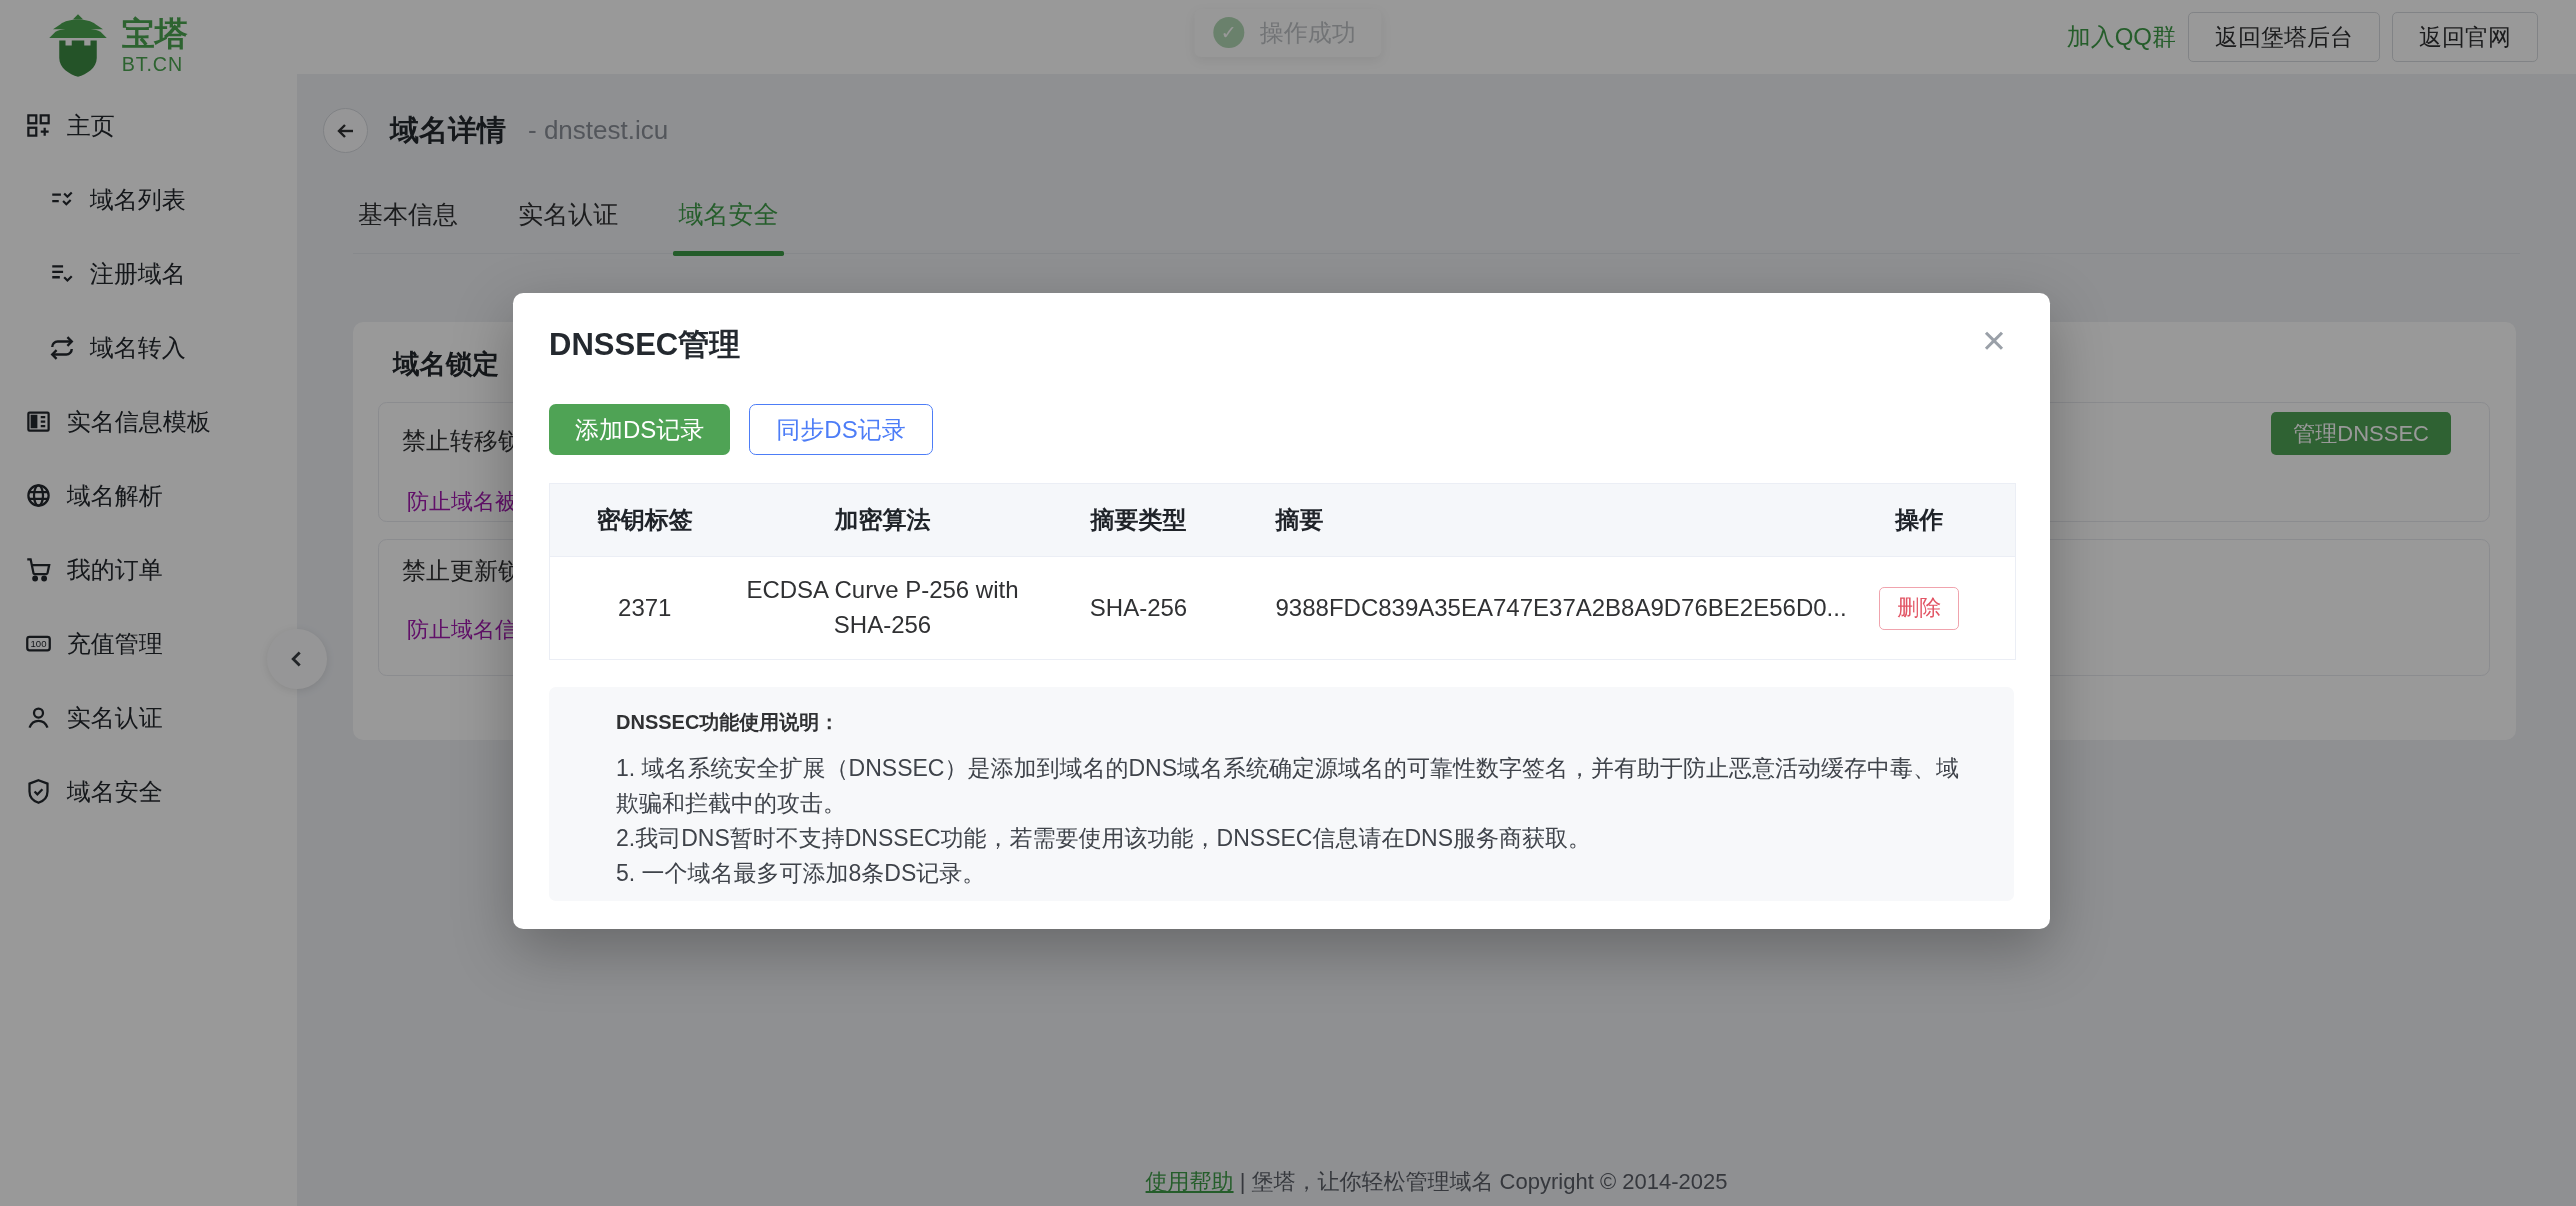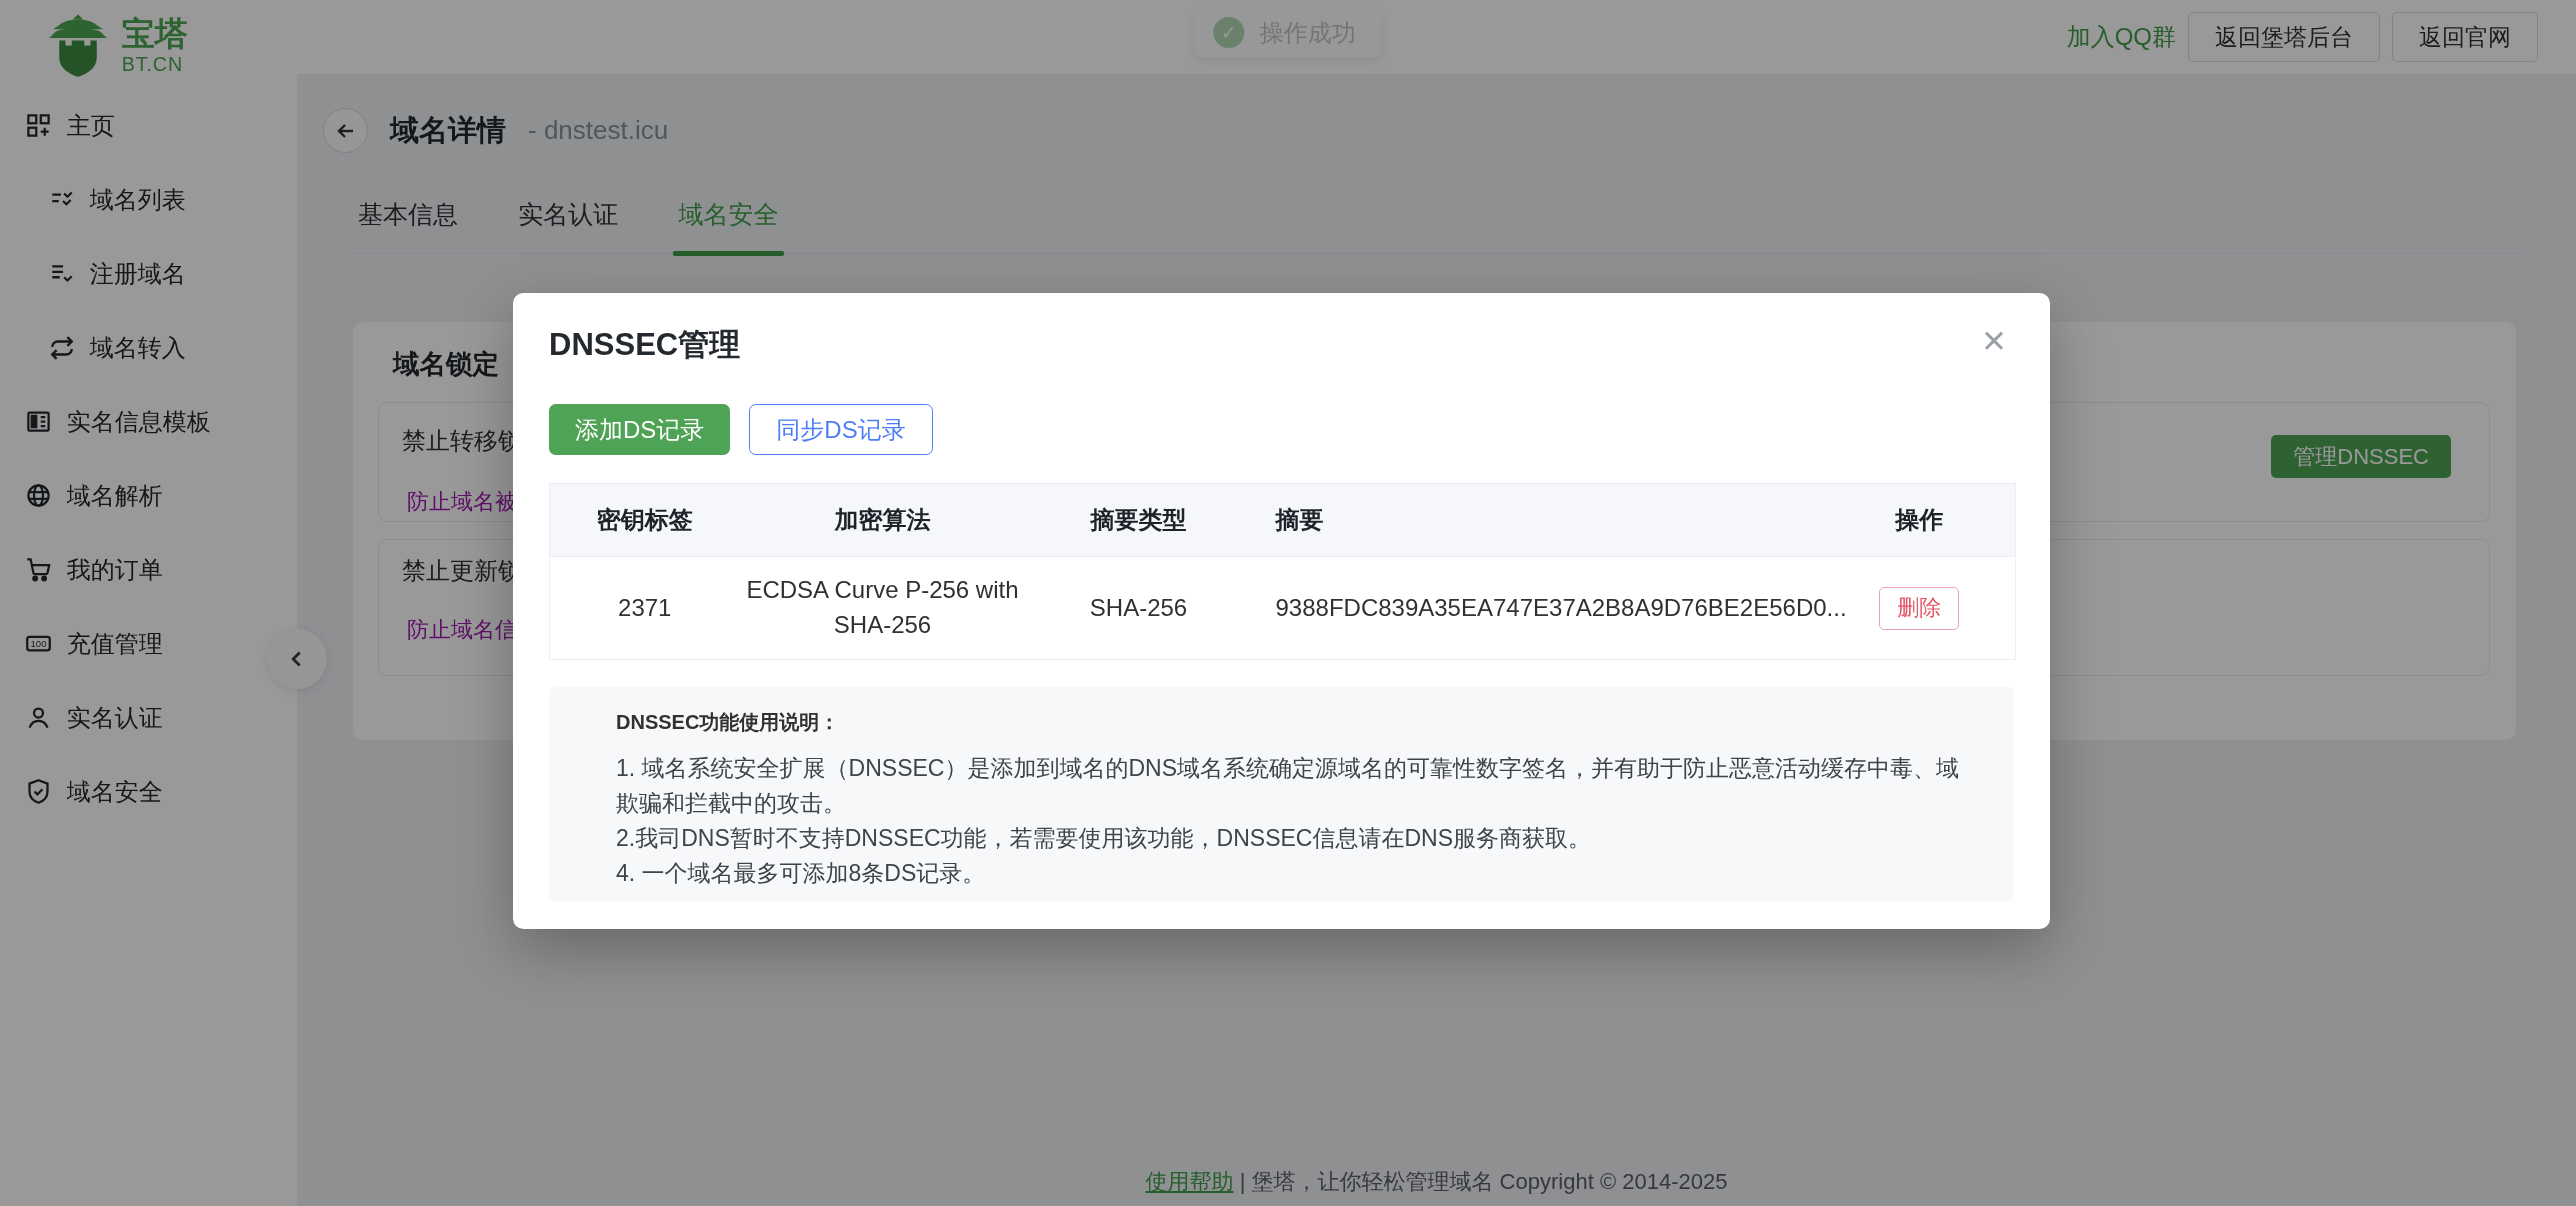--- a/index.html
+++ b/index.html
@@ -51,21 +51,21 @@
   .tab.active::after { content:""; position:absolute; left:0; right:0; bottom:-2.6px; height:4.3px; background:#3f9c48; border-radius:1.7px; }
 
   .card { position:absolute; left:56px; right:60px; top:248px; height:418px; background:#ffffff; border-radius:10.3px; }
   .card-title { font-size:26.5px; font-weight:700; color:#24282e; padding:24px 0 0 40px; }
   .lockbox { position:absolute; left:25px; right:26px; border:1.7px solid #e8eaef; border-radius:8.6px; }
   .lockbox.b1 { top:80px; height:120px; }
   .lockbox.b2 { top:217px; height:137px; }
   .lock-label { font-size:24px; color:#303133; position:absolute; left:23px; top:22px; }
   .lock-desc { font-size:22px; color:#a21caf; position:absolute; left:28px; top:84px; white-space:nowrap; }
   .b2 .lock-label { top:15.4px; } .b2 .lock-desc { top:75px; }
-  .manage-btn { position:absolute; right:38px; top:32px; height:43px; padding:0 22px; background:#4fa355; color:#fff; font-size:22px; border:none; border-radius:5.1px; display:flex; align-items:center; cursor:pointer; }
+  .manage-btn { position:absolute; right:38px; top:9px; height:43px; padding:0 22px; background:#4fa355; color:#fff; font-size:22px; border:none; border-radius:5.1px; display:flex; align-items:center; cursor:pointer; }
 
   .footer { position:absolute; left:0; right:0; bottom:10.3px; text-align:center; font-size:22px; color:#5a5e66; }
   .footer a { color:#3f9c48; text-decoration:underline; cursor:pointer; }
 
   .collapse-tab { position:absolute; left:267px; top:629px; width:60px; height:60px; border-radius:50%;
     background:#fbfbfc; box-shadow:0 1.7px 8.6px rgba(0,0,0,.10); z-index:2;
     display:flex; align-items:center; justify-content:center; color:#3a3e44; cursor:pointer; }
 
   
   .overlay { position:absolute; inset:0; background:rgba(0,0,0,.40); z-index:50; }
@@ -315,19 +315,19 @@
           <td><button class="del-btn">删除</button></td>
         </tr>
       </tbody>
     </table>
 
     <div class="notice">
       <div class="notice-title">DNSSEC功能使用说明：</div>
       <div class="notice-body">
         <p>1. 域名系统安全扩展（DNSSEC）是添加到域名的DNS域名系统确定源域名的可靠性数字签名，并有助于防止恶意活动缓存中毒、域欺骗和拦截中的攻击。</p>
         <p>2.我司DNS暂时不支持DNSSEC功能，若需要使用该功能，DNSSEC信息请在DNS服务商获取。</p>
-        <p>4. 一个域名最多可添加8条DS记录。</p>
+        <p>5. 一个域名最多可添加8条DS记录。</p>
       </div>
     </div>
   </div>
 
 </div>
 
 
 </body></html>

